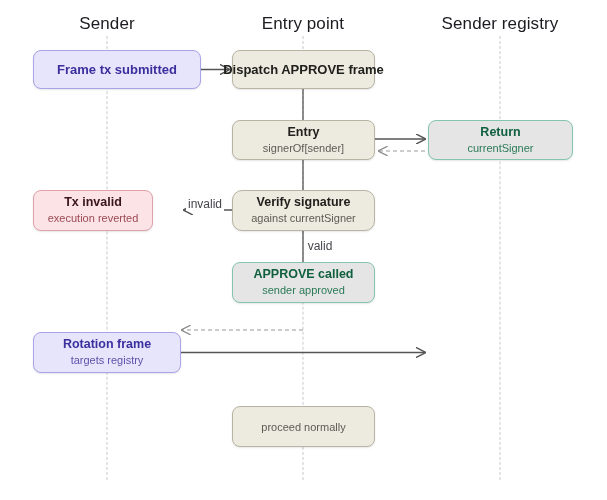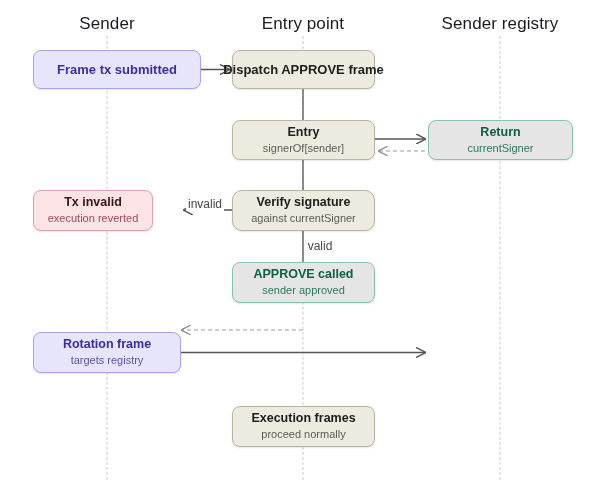--- a/index.html
+++ b/index.html
@@ -183,17 +183,16 @@
     <div class="s">sender approved</div>
   </div>
 
   <div class="node pal-lav" style="left:33px; top:332px; width:148px; height:41px;">
     <div class="t">Rotation frame</div>
     <div class="s">targets registry</div>
   </div>
 
 
   <div class="node pal-beige" style="left:232px; top:406px; width:143px; height:41px;">
-    <div class="t">Execution frames</div>
     <div class="s">proceed normally</div>
   </div>
 
 </div>
 
 </body></html>

